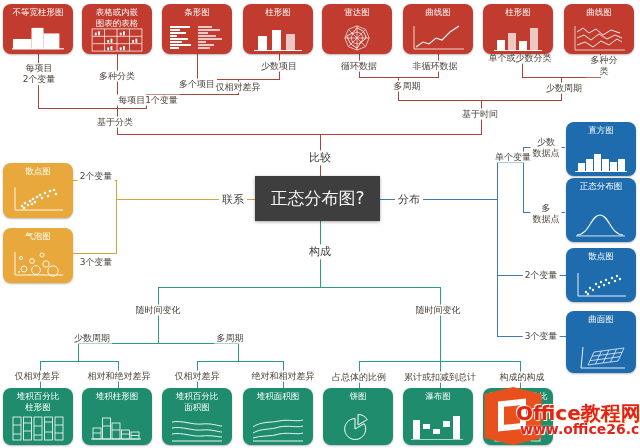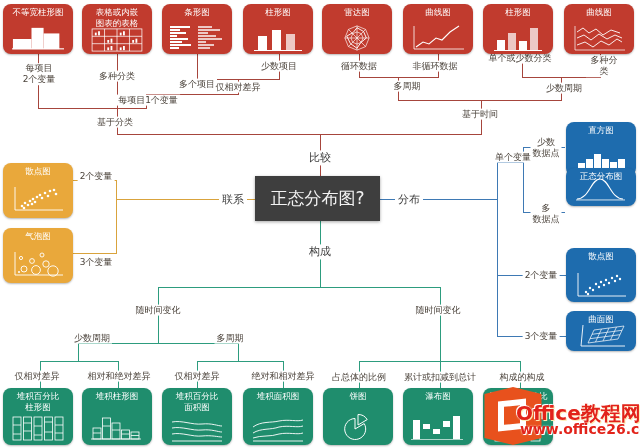--- a/index.html
+++ b/index.html
@@ -313,21 +313,21 @@
         <rect x="6" y="19" width="7" height="8"></rect>
           <rect x="14" y="15" width="7" height="12"></rect>
           <rect x="22" y="10" width="7" height="17"></rect>
         <rect x="30" y="15" width="7" height="12"></rect>
           <rect x="38" y="18" width="7" height="9"></rect>
           <rect x="46" y="15" width="7" height="12"></rect>
       </g>
       <rect x="3" y="27" width="52" height="1" fill="#fff"></rect>
     </svg>
   </div>
-  <div class="card card-b" style="left:566px;top:168px;width:70px;height:38px">
+  <div class="card card-b" style="left:566px;top:178px;width:70px;height:64px">
     <span class="ttl">正态分布图</span>
     <svg width="58" height="30" viewBox="0 0 58 30">
       <path d="M5,25 C17,25 19,5 28,5 C37,5 39,25 51,25" stroke="#fff" fill="none" stroke-width="1.1"></path>
       <rect x="4" y="25.5" width="49" height="0.9" fill="#fff" opacity="0.9"></rect>
     </svg>
   </div>
   <div class="card card-b" style="left:566px;top:248px;width:70px;height:54px">
     <span class="ttl">散点图</span>
     <svg width="58" height="30" viewBox="0 0 58 30">
       <polyline points="6,3 6,26 54,26" stroke="#fff" fill="none" stroke-width="0.9"></polyline>
@@ -342,21 +342,21 @@
           <circle cx="34" cy="10" r="1.2"></circle>
         <circle cx="37" cy="13" r="1.2"></circle>
           <circle cx="40" cy="8" r="1.2"></circle>
           <circle cx="43" cy="11" r="1.2"></circle>
           <circle cx="45" cy="6" r="1.2"></circle>
         <circle cx="48" cy="9" r="1.2"></circle>
           <circle cx="16" cy="24" r="1.2"></circle>
       </g>
     </svg>
   </div>
-  <div class="card card-b" style="left:566px;top:311px;width:70px;height:40px">
+  <div class="card card-b" style="left:566px;top:311px;width:70px;height:62px">
     <span class="ttl">曲面图</span>
     <svg width="58" height="30" viewBox="0 0 58 30">
       <g stroke="#fff" fill="none" stroke-width="0.7">
         <polyline points="11,6 9,27 53,27" stroke-width="0.9"></polyline>
         <polygon points="16,24 46,20 52,7 22,11"></polygon>
         <line x1="18" y1="19.7" x2="48" y2="15.7"></line>
           <line x1="20" y1="15.3" x2="50" y2="11.3"></line>
         <line x1="23.5" y1="23" x2="29.5" y2="10"></line>
           <line x1="31" y1="22" x2="37" y2="9"></line>
           <line x1="38.5" y1="21" x2="44.5" y2="8"></line>

